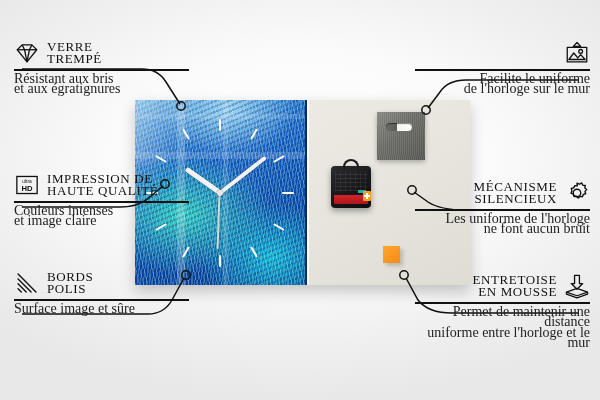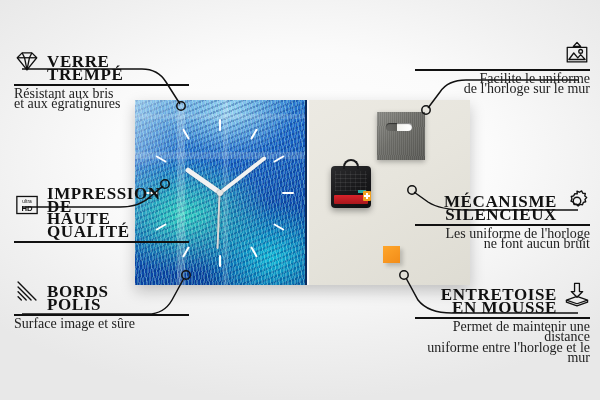--- a/index.html
+++ b/index.html
@@ -132,28 +132,27 @@
   .feature { position:absolute; width:175px; }
   .feature.left  { text-align:left;  left:14px; }
   .feature.right { text-align:right; right:10px; }
 
   .f-head { display:flex; align-items:center; gap:7px; }
   .feature.right .f-head { flex-direction:row-reverse; }
 
   .f-icon { width:26px; height:26px; flex:0 0 26px; display:block; }
   .f-title {
     font-family:"Liberation Serif", serif;
-    font-weight:700;
-    font-size:17px;
+    font-weight:400;
+    font-size:13px;
     letter-spacing:.6px;
     line-height:12.5px;
     text-transform:uppercase;
     color:#111;
     white-space:pre-line;
-    margin-top:16px;
   }
   .f-rule { height:1.6px; background:#111; margin:3px 0 3px 0; width:100%; }
   .f-desc {
     font-family:"Liberation Serif", serif;
     font-size:14px;
     line-height:10.5px;
     color:#222;
     white-space:pre-line;
   }
 
@@ -256,20 +255,22 @@
   <div class="f-head">
     <svg class="f-icon" viewBox="0 0 32 32">
       <rect x="3.5" y="5.5" width="25" height="21" fill="none" stroke="#111" stroke-width="1.6"></rect>
       <text x="16" y="14" font-family="Liberation Sans, sans-serif" font-size="6" text-anchor="middle" fill="#111">ultra</text>
       <text x="16" y="23" font-family="Liberation Sans, sans-serif" font-size="9.5" font-weight="bold" text-anchor="middle" fill="#111">HD</text>
     </svg>
     <div class="f-title">IMPRESSION DE
 HAUTE QUALITÉ</div>
   </div>
   <div class="f-rule"></div>
+  <div class="f-desc">Couleurs intenses
+et image claire</div>
 </div>
 
 <div class="feature left" style="top:270px;">
   <div class="f-head">
     <svg class="f-icon" viewBox="0 0 32 32">
       <g stroke="#111" stroke-width="1.7" stroke-linecap="round">
         <line x1="5" y1="5" x2="27" y2="27"></line>
         <line x1="5" y1="11" x2="21" y2="27"></line>
         <line x1="5" y1="17" x2="15" y2="27"></line>
         <line x1="5" y1="23" x2="9" y2="27"></line>

